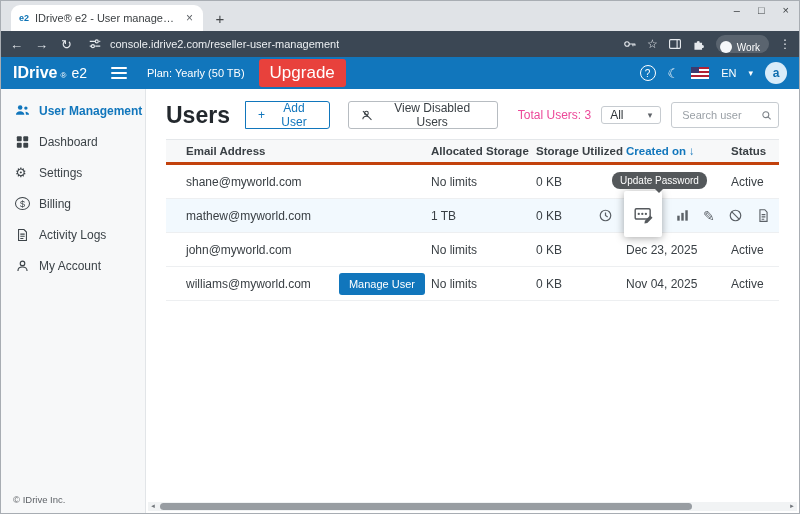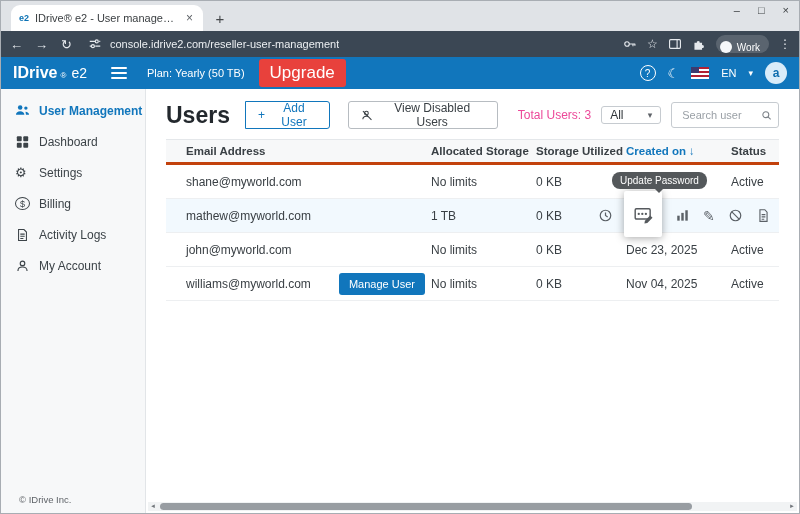--- a/index.html
+++ b/index.html
@@ -49,21 +49,21 @@
   .avatar{width:22px;height:22px;border-radius:50%;background:#D9ECF9;color:#0E6DAE;font-weight:700;font-size:12px;display:flex;align-items:center;justify-content:center;cursor:pointer}
 
   
   .bodyrow{flex:1;display:flex;min-height:0}
   .sidebar{width:145px;background:#F7F8F9;border-right:1px solid #E2E5E8;position:relative;padding-top:6px}
   .side-item{height:31px;display:flex;align-items:center;gap:9px;padding-left:14px;font-size:12px;color:#3C4348;cursor:pointer}
   .side-item.active{color:#1176BC;font-weight:700}
   .side-item svg,.side-item .g-ic,.side-item .circ-ic{flex:0 0 15px;color:inherit}
   .g-ic{font-size:13px;line-height:1}
   .circ-ic{width:13px;height:13px;border:1px solid currentColor;border-radius:50%;font-size:9px;display:flex;align-items:center;justify-content:center}
-  .copyright{position:absolute;bottom:8px;left:18px;font-size:9.5px;color:#5F6368}
+  .copyright{position:absolute;bottom:8px;left:12px;font-size:9.5px;color:#5F6368}
 
   .main{flex:1;position:relative;padding:0 20px;background:#fff;min-width:0}
 
   
   .page-head{display:flex;align-items:center;margin-top:10px;height:32px;gap:10px}
   .page-title{font-size:23px;font-weight:700;color:#23282D;margin-right:6px}
   .seg{display:flex}
   .btn-blue-outline{height:28px;display:flex;align-items:center;gap:6px;padding:0 12px;border:1px solid #1176BC;background:#fff;color:#1176BC;font-size:12px;cursor:pointer;font-family:inherit}
   .seg .btn-blue-outline:first-child{border-radius:3px 0 0 3px}
   .seg .btn-blue-outline:last-child{border-radius:0 3px 3px 0;margin-left:-1px}

